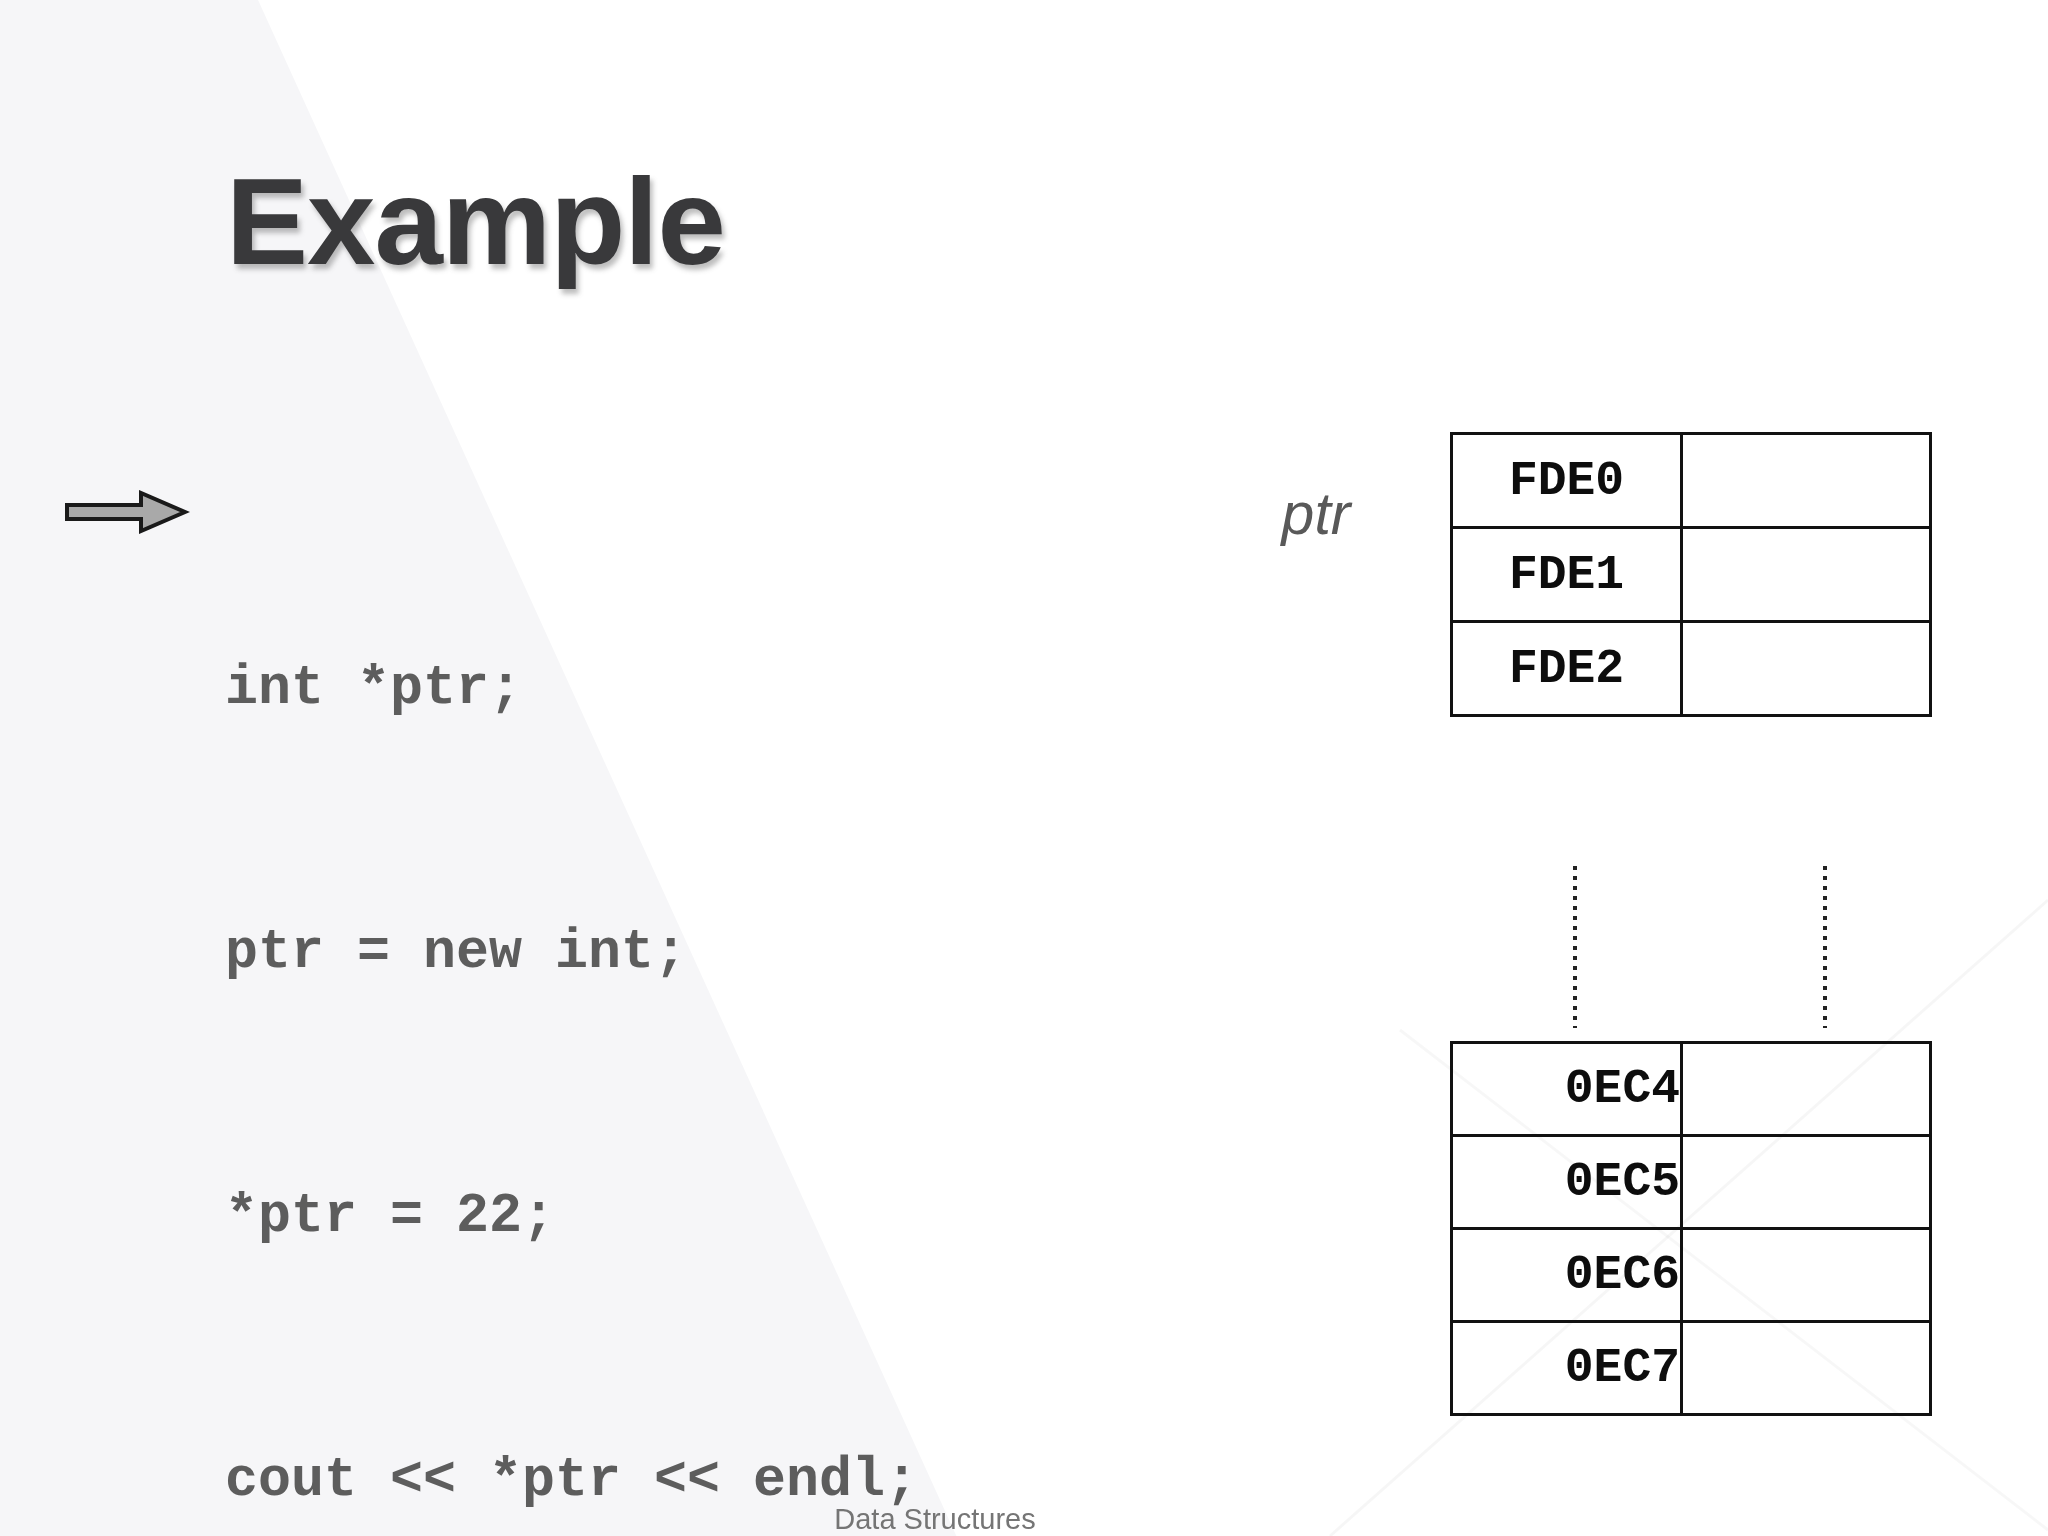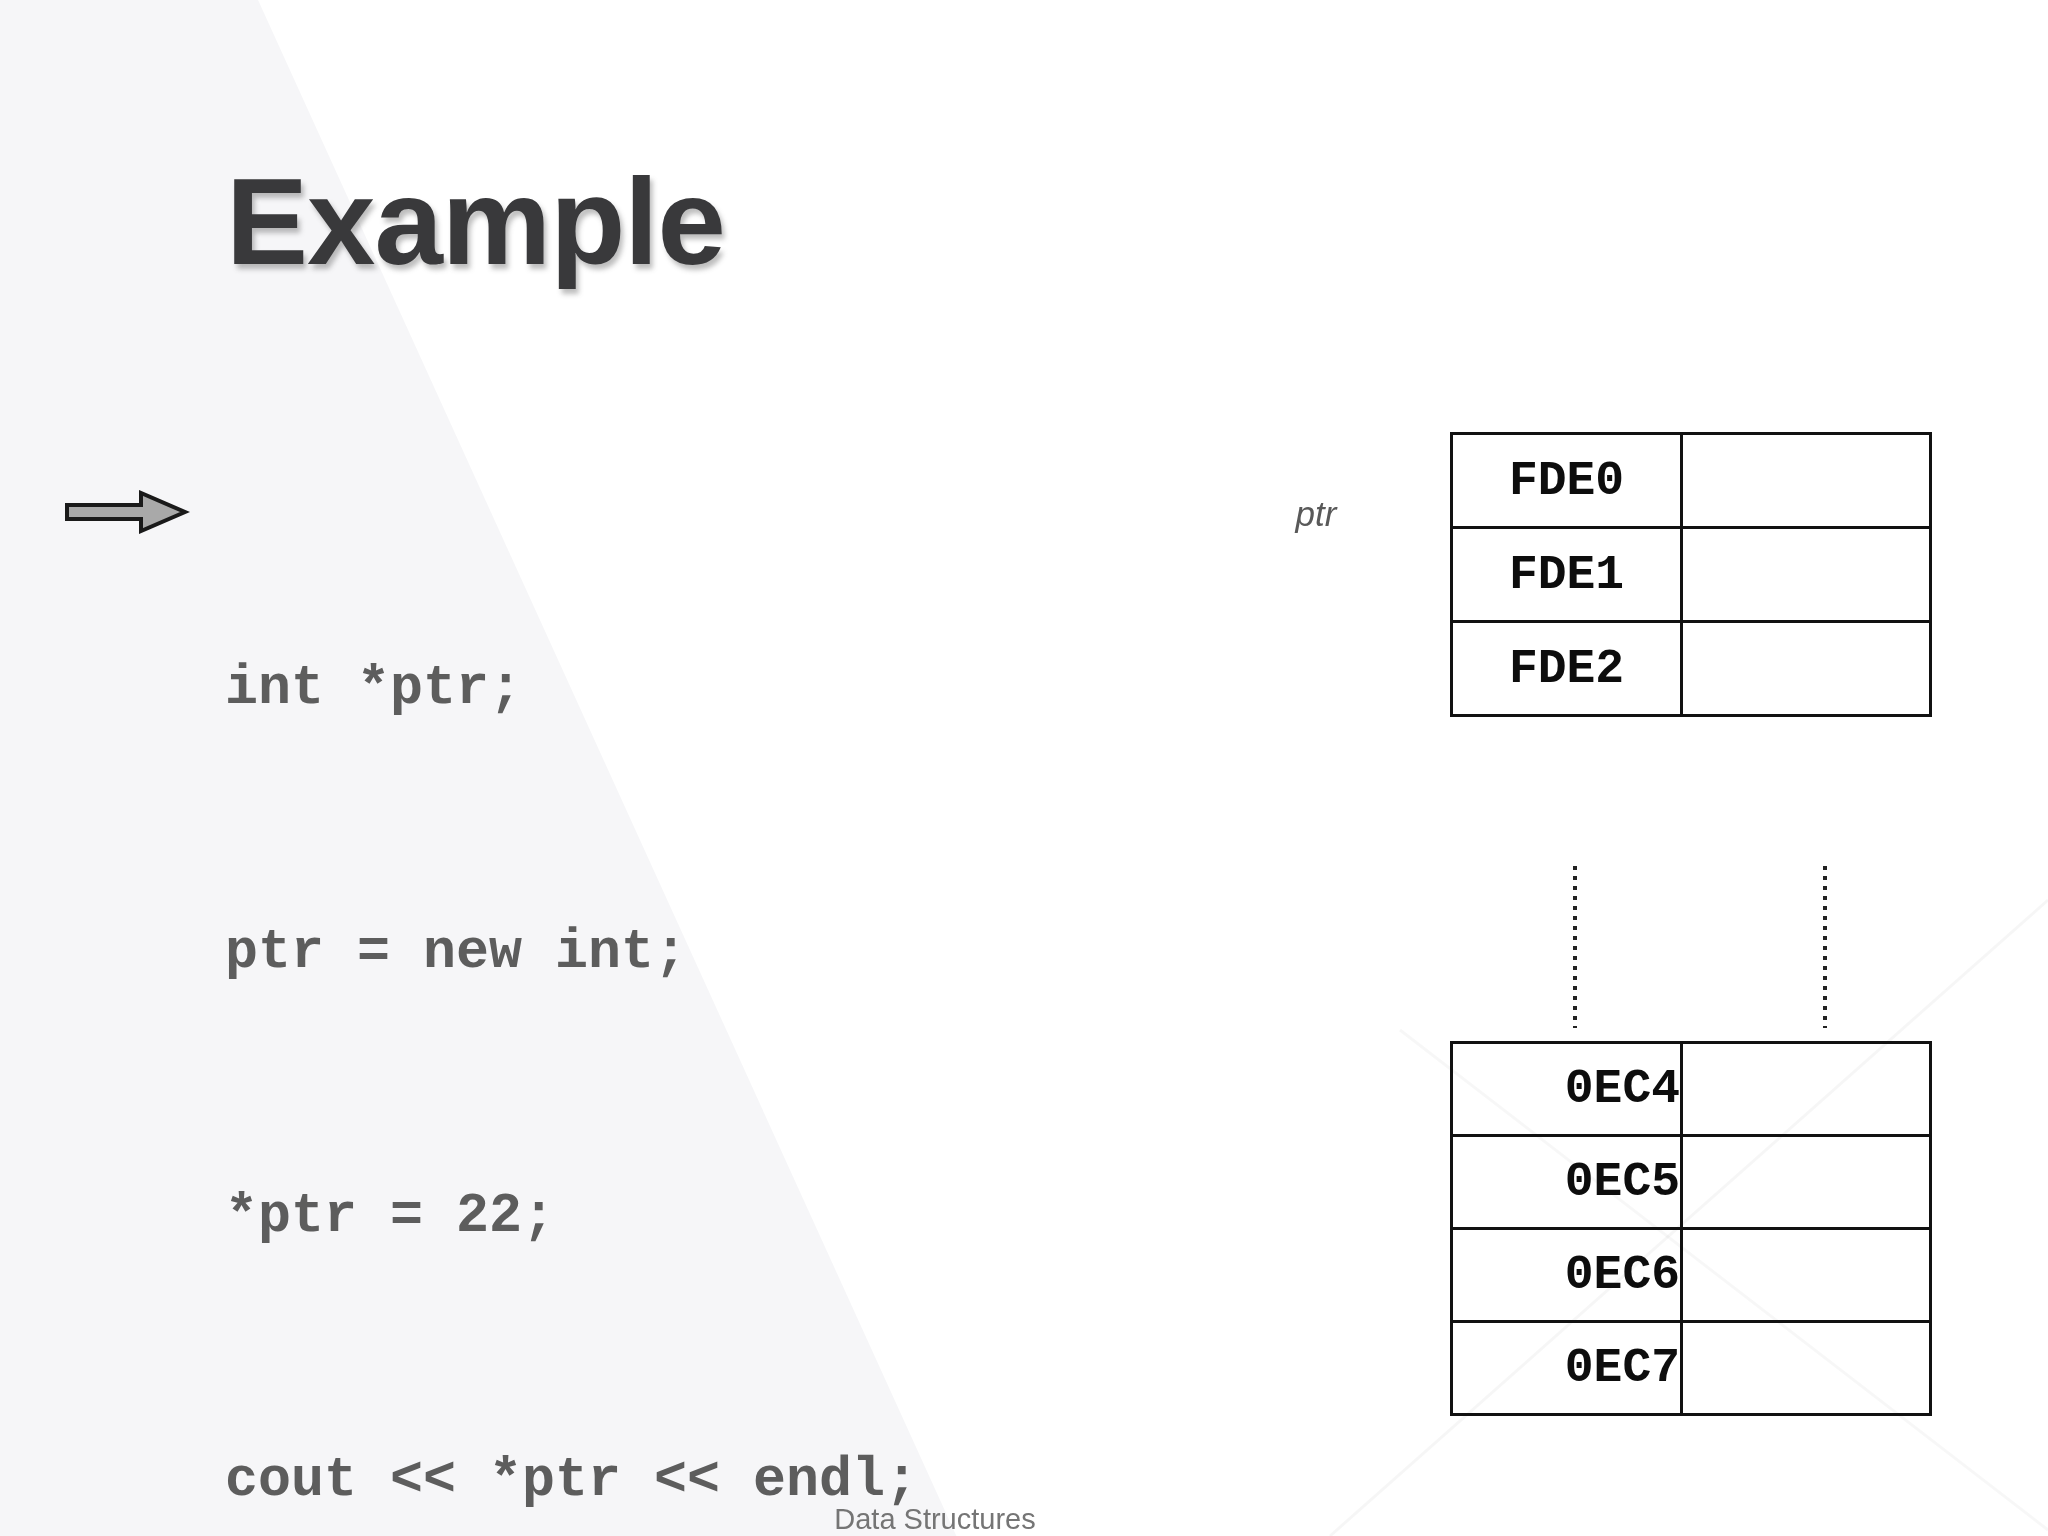--- a/index.html
+++ b/index.html
@@ -27,21 +27,21 @@
   .code {
     position:absolute; left:225px; top:469px;
     font-family:"Liberation Mono","DejaVu Sans Mono",monospace;
     font-weight:bold; font-size:55px; line-height:88px;
     color:#5d5d5d; white-space:pre;
   }
   .arrow { position:absolute; left:64px; top:490px; width:126px; height:44px; }
   .ptr-label {
     position:absolute; left:1266px; top:487px; width:100px;
     text-align:center; font-style:italic;
-    font-size:35px; color:#595959; line-height:54px;
+    font-size:59px; color:#595959; line-height:54px;
     white-space:nowrap;
   }
   table.mem {
     position:absolute; left:1450px;
     border-collapse:collapse; table-layout:fixed;
   }
   table.mem.upper { top:432px; }
   table.mem.lower { top:1041px; }
   table.mem td {
     border:3px solid #111111;

